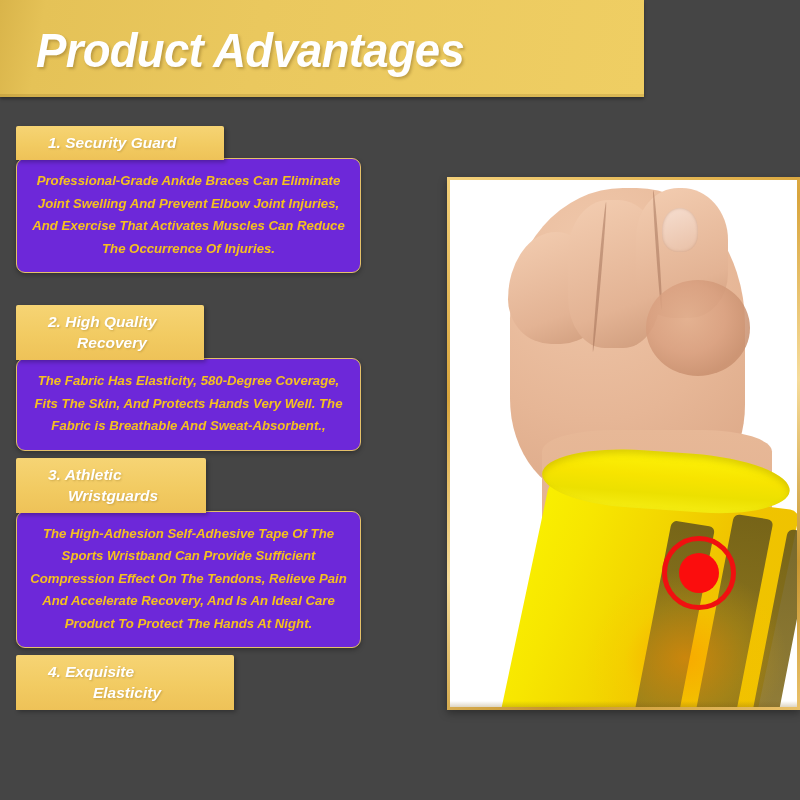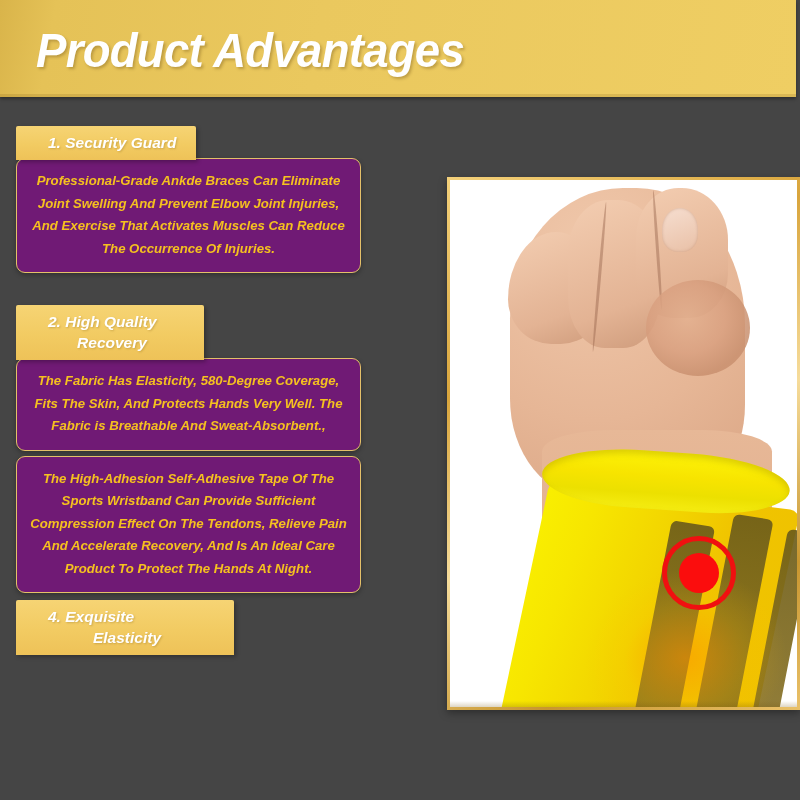--- a/index.html
+++ b/index.html
@@ -15,21 +15,21 @@
     width: 800px;
     height: 800px;
     overflow: hidden;
     background: #454545;
   }
 
   
   #header-banner {
     position: absolute;
     left: 0; top: 0;
-    width: 796px;
+    width: 644px;
     height: 97px;
     background: linear-gradient(100deg, #d9b44a 0%, #e5c257 7%, #eac85e 40%, #efce63 100%);
     box-shadow: 0 2px 3px rgba(0,0,0,0.35);
     overflow: hidden;
   }
   #header-banner::after {
     content: "";
     position: absolute;
     left: 0; right: 0; bottom: 0;
     height: 3px;
@@ -80,32 +80,32 @@
   }
   .feature-tab .tab-line-1 {
     display: block;
     padding-left: 18px;
   }
   .feature-tab .tab-line-2 {
     display: block;
     padding-left: 4px;
     text-align: center;
   }
-  .tab-w1 { width: 180px; }
+  .tab-w1 { width: 208px; }
   .tab-w2 { width: 188px; margin-top: 32px; }
   .tab-w3 { width: 190px; }
   .tab-w4 { width: 218px; }
 
   .feature-body {
     position: relative;
     z-index: 2;
     margin-top: -2px;
     border: 1.5px solid #e4c069;
     border-radius: 9px;
-    background: #701a75;
+    background: #6d28d9;
     color: #f5c11f;
     font-size: 13.2px;
     line-height: 22.5px;
     font-weight: bold;
     font-style: italic;
     text-align: center;
     padding: 11px 13px 12px 13px;
     box-sizing: border-box;
     box-shadow: 0 2px 5px rgba(0,0,0,0.30);
   }
@@ -268,20 +268,24 @@
       <div class="feature-tab tab-w2">
         <span class="tab-line-1">2. High Quality</span>
         <span class="tab-line-2">Recovery</span>
       </div>
       <div class="feature-body">
         <p>The Fabric Has Elasticity, 580-Degree Coverage, Fits The Skin, And Protects Hands Very Well. The Fabric is Breathable And Sweat-Absorbent.,</p>
       </div>
     </div>
 
     <div class="feature-block">
+      <div class="feature-tab tab-w3">
+        <span class="tab-line-1">3. Athletic</span>
+        <span class="tab-line-2">Wristguards</span>
+      </div>
       <div class="feature-body">
         <p>The High-Adhesion Self-Adhesive Tape Of The Sports Wristband Can Provide Sufficient Compression Effect On The Tendons, Relieve Pain And Accelerate Recovery, And Is An Ideal Care Product To Protect The Hands At Night.</p>
       </div>
     </div>
 
     <div class="feature-block">
       <div class="feature-tab tab-w4">
         <span class="tab-line-1">4. Exquisite</span>
         <span class="tab-line-2">Elasticity</span>
       </div>

